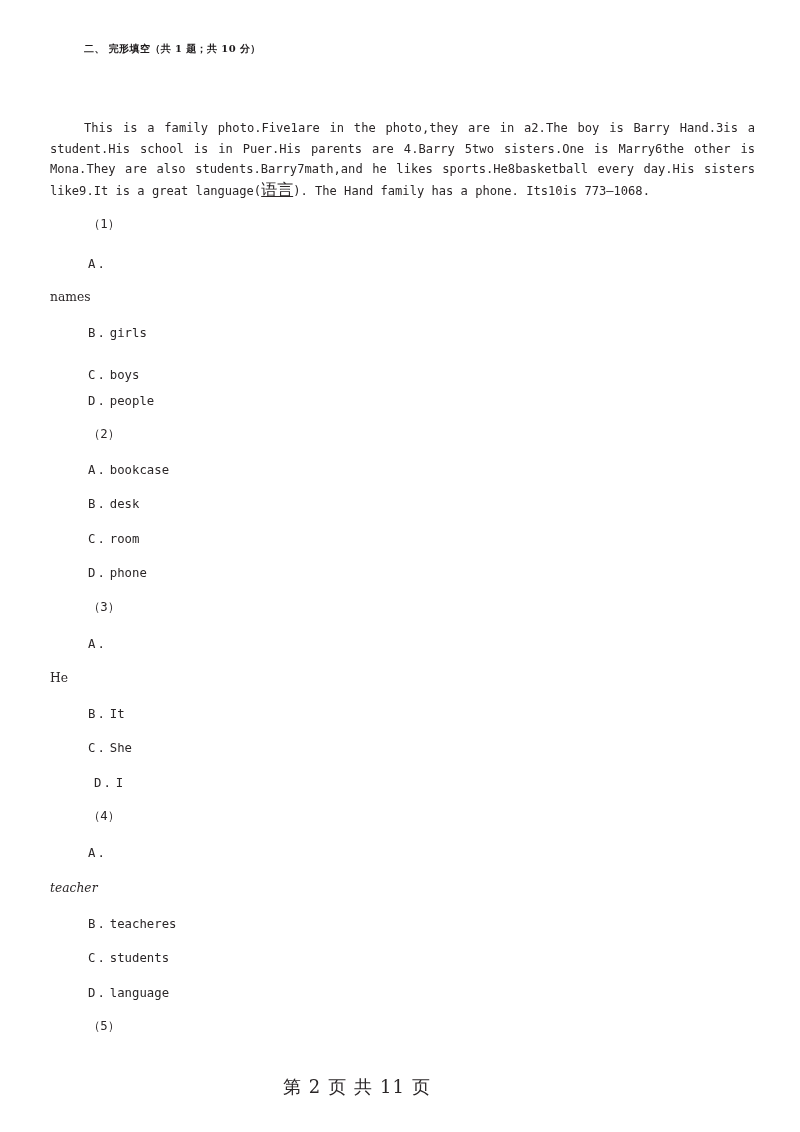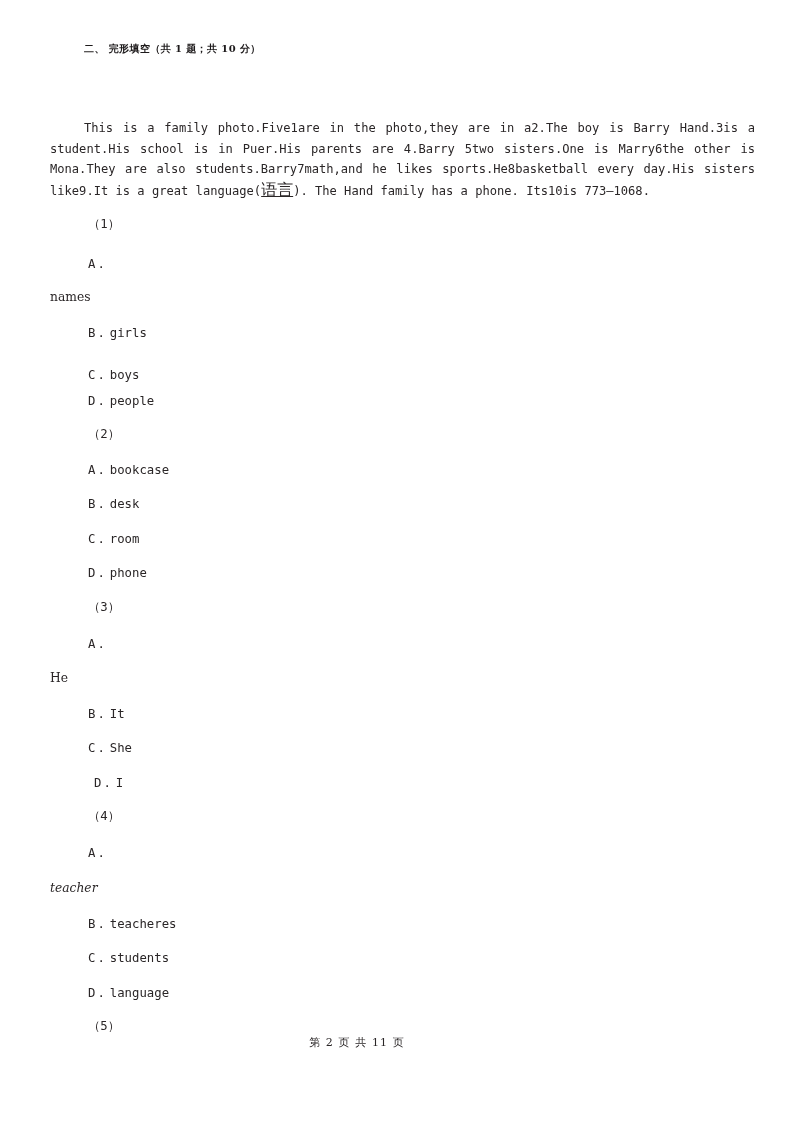--- a/index.html
+++ b/index.html
@@ -98,25 +98,25 @@
     font-family: "DejaVu Serif", "Liberation Serif", serif;
     font-size: 12.3px;
     color: #2a2627;
     white-space: nowrap;
   }
 
   
   .page-footer {
     position: absolute;
     left: 0;
-    top: 1035px;
+    top: 1075px;
     width: 714px;
     text-align: center;
     font-family: "DejaVu Serif", "Liberation Serif", serif;
-    font-size: 11px;
+    font-size: 18px;
     letter-spacing: 1.1px;
     color: #2a2627;
   }
 </style>
 </head>
 <body>
 
 <div class="page">
 
   <div class="section-title">二、 完形填空（共 1 题；共 10 分）</div>

